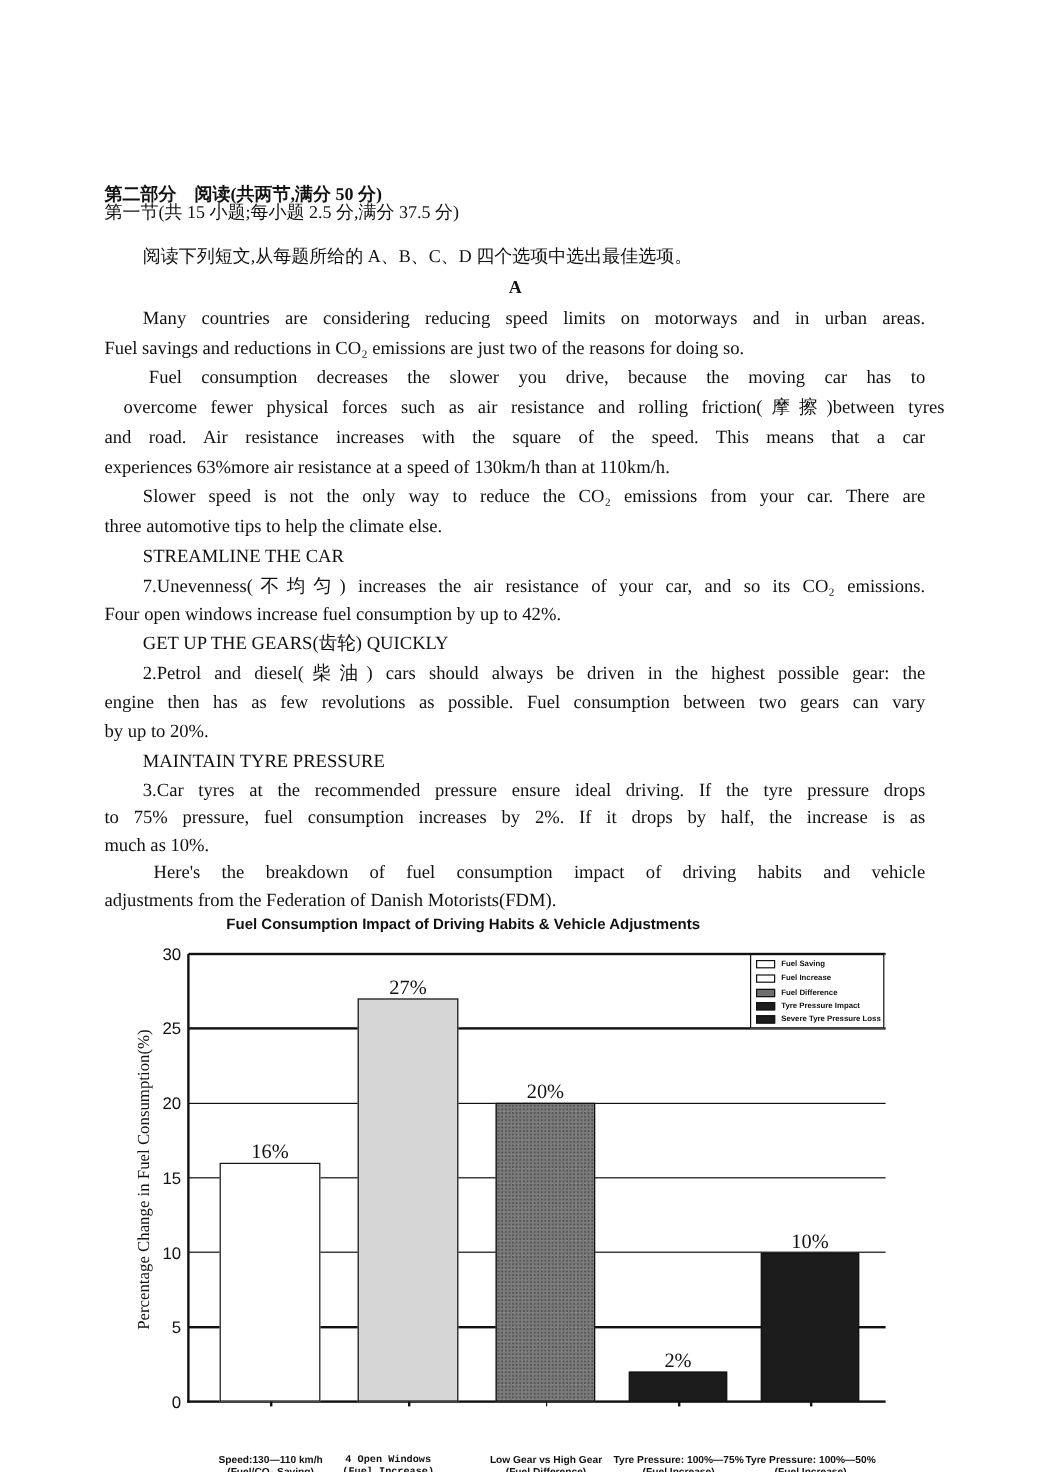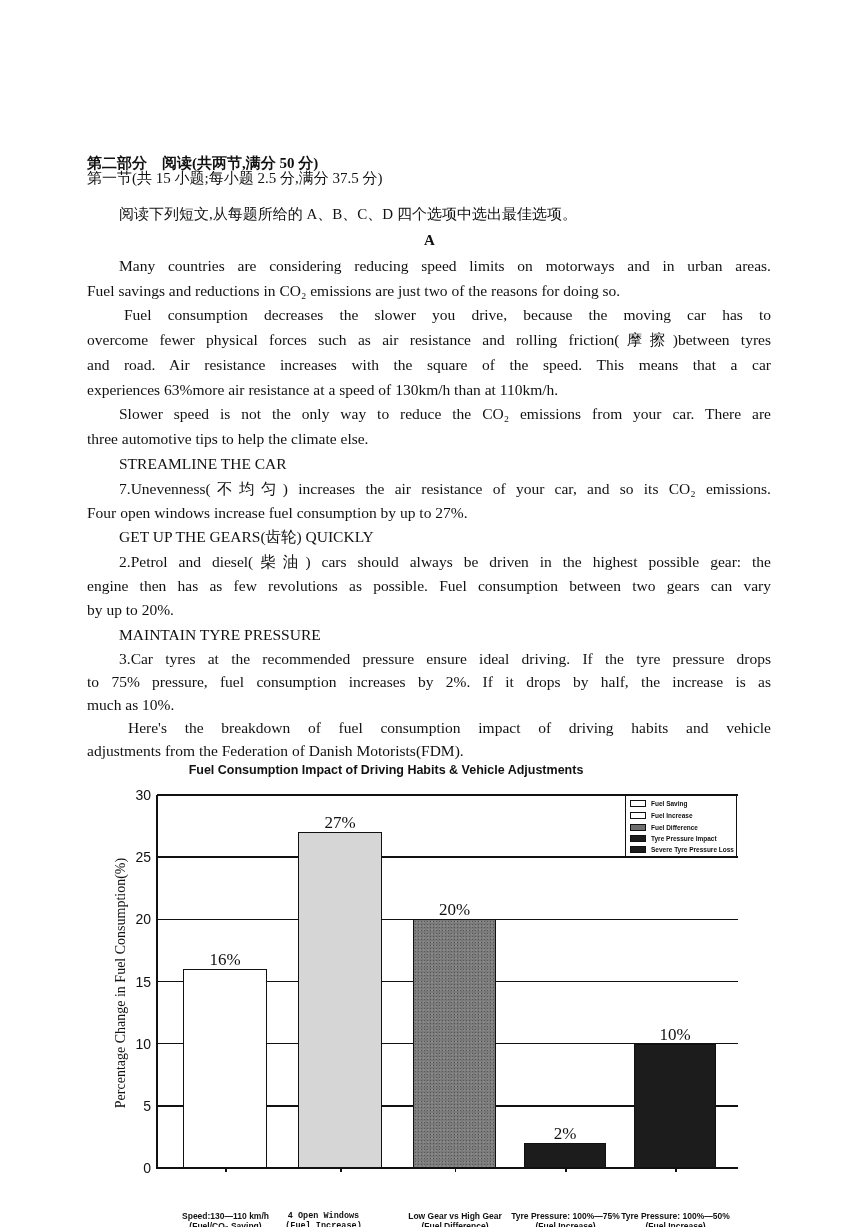--- a/index.html
+++ b/index.html
@@ -31,30 +31,30 @@
 
 <div class="line serif cn-bold" style="left:87px; top:153px;">第二部分　阅读(共两节,满分 50 分)</div>
 <div class="line serif" style="left:87px; top:168px; font-size:15px;">第一节(共 15 小题;每小题 2.5 分,满分 37.5 分)</div>
 <div class="line serif" style="left:119px; top:204px; font-size:15px;">阅读下列短文,从每题所给的 A、B、C、D 四个选项中选出最佳选项。</div>
 <div class="line serif" style="left:424px; top:230px; font-weight:bold; font-size:15px;">A</div>
 
 <div class="justify serif" style="top:256px; left:119px; width:652px;">Many countries are considering reducing speed limits on motorways and in urban areas.</div>
 <div class="justify serif last" style="top:281px;">Fuel savings and reductions in CO₂ emissions are just two of the reasons for doing so.</div>
 
 <div class="justify serif" style="top:305px; left:124px; width:647px;">Fuel consumption decreases the slower you drive, because the moving car has to</div>
-<div class="justify serif" style="top:330px;">overcome fewer physical forces such as air resistance and rolling friction(摩擦)between tyres</div>
+<div class="justify serif" style="top:330px;margin-left:16px;">overcome fewer physical forces such as air resistance and rolling friction(摩擦)between tyres</div>
 <div class="justify serif" style="top:355px;">and road. Air resistance increases with the square of the speed. This means that a car</div>
 <div class="justify serif last" style="top:380px;">experiences 63%more air resistance at a speed of 130km/h than at 110km/h.</div>
 
 <div class="justify serif" style="top:404px; left:119px; width:652px;">Slower speed is not the only way to reduce the CO₂ emissions from your car. There are</div>
 <div class="justify serif last" style="top:429px;">three automotive tips to help the climate else.</div>
 
 <div class="line serif" style="left:119px; top:454px;">STREAMLINE THE CAR</div>
 <div class="justify serif" style="top:479px; left:119px; width:652px;">7.Unevenness(不均匀) increases the air resistance of your car, and so its CO₂ emissions.</div>
-<div class="justify serif last" style="top:503px;">Four open windows increase fuel consumption by up to 27%.</div>
+<div class="justify serif last" style="top:503px;">Four open windows increase fuel consumption by up to 42%.</div>
 
 <div class="line serif" style="left:119px; top:527px;">GET UP THE GEARS(齿轮) QUICKLY</div>
 <div class="justify serif" style="top:552px; left:119px; width:652px;">2.Petrol and diesel(柴油) cars should always be driven in the highest possible gear: the</div>
 <div class="justify serif" style="top:576px;">engine then has as few revolutions as possible. Fuel consumption between two gears can vary</div>
 <div class="justify serif last" style="top:600px;">by up to 20%.</div>
 
 <div class="line serif" style="left:119px; top:625px;">MAINTAIN TYRE PRESSURE</div>
 <div class="justify serif" style="top:649px; left:119px; width:652px;">3.Car tyres at the recommended pressure ensure ideal driving. If the tyre pressure drops</div>
 <div class="justify serif" style="top:672px;">to 75% pressure, fuel consumption increases by 2%. If it drops by half, the increase is as</div>
 <div class="justify serif last" style="top:695px;">much as 10%.</div>

